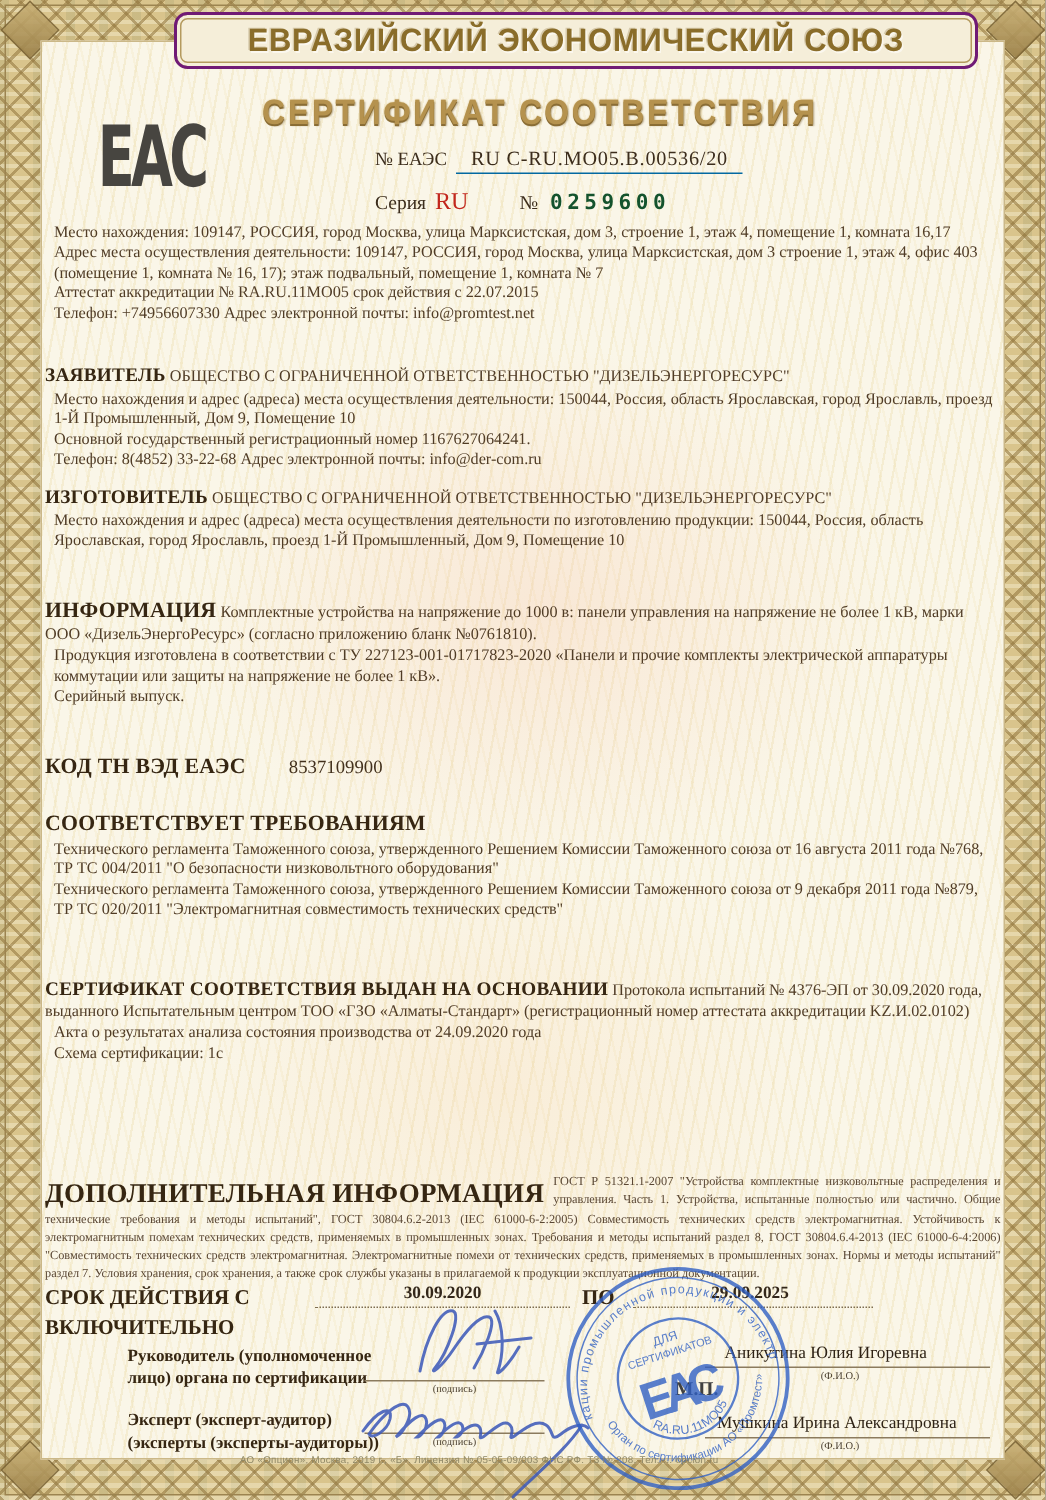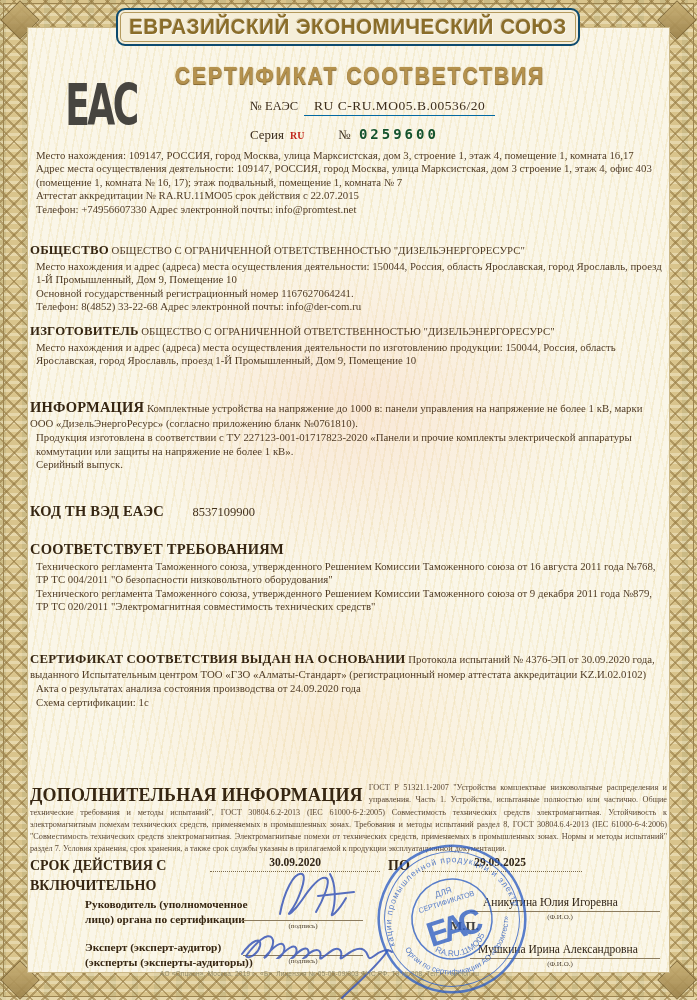--- a/index.html
+++ b/index.html
@@ -17,43 +17,43 @@
   .corner{position:absolute;width:26px;height:26px;transform:rotate(45deg);
     background:linear-gradient(135deg,#c9b075,#9a8049);border:1px solid #7d6637;opacity:.9;}
   
   .paper{position:absolute;inset:27px;background:#faf6e8;border:1px solid #cbb888;
     background-image:
       radial-gradient(ellipse 330px 250px at 52% 40%, rgba(246,199,172,.30), transparent 70%),
       radial-gradient(ellipse 300px 230px at 48% 74%, rgba(246,206,160,.22), transparent 70%),
       repeating-linear-gradient(100deg, rgba(231,212,152,.28) 0 1.5px, transparent 1.5px 8px),
       repeating-linear-gradient(78deg, rgba(240,224,176,.22) 0 1.5px, transparent 1.5px 11px);}
   
-  .banner{position:absolute;left:116px;top:8px;width:464px;height:38px;box-sizing:border-box;
-    background:#f5eed9;border:2px solid #0c4a6e;border-radius:9px;
+  .banner{position:absolute;left:116px;top:8px;width:536px;height:38px;box-sizing:border-box;
+    background:#f5eed9;border:2px solid #701a75;border-radius:9px;
     box-shadow:inset 0 0 0 2px #f5eed9, inset 0 0 0 3px #b49a5e;
     display:flex;align-items:center;justify-content:center;}
   .banner-text{font-family:"Liberation Sans",sans-serif;font-weight:bold;font-size:21.5px;
     letter-spacing:.5px;color:#8a6d2a;transform:scaleX(.96);white-space:nowrap;
     text-shadow:1px 1px 0 rgba(255,255,255,.55), -1px -1px 0 rgba(122,92,30,.25);}
   
   .eac-mark{position:absolute;left:70px;top:72px;width:62px;height:66px;display:flex;
     align-items:center;justify-content:center;color:#474540;
     font-family:"DejaVu Sans",sans-serif;font-weight:900;font-size:44px;letter-spacing:-3px;
     transform:scale(.82,1.28);}
   
   .title{position:absolute;left:140px;top:64px;width:440px;text-align:center;
     font-family:"Liberation Sans",sans-serif;font-weight:bold;font-size:21px;letter-spacing:2px;
     color:#b5924e;transform:scaleY(1.12);
     text-shadow:0 1px 0 #8a6d35, 1px 1px 1px rgba(90,60,10,.35), 0 0 1px #caa85f;}
   .no-row{position:absolute;left:250px;top:98px;font-size:13px;color:#3c2d1c;}
   .no-label{font-size:12.5px;margin-right:6px;}
   .no-value{display:inline-block;border-bottom:1px solid #0369a1;padding:0 10px 1px;
     font-size:13.5px;letter-spacing:.5px;}
   .series-row{position:absolute;left:250px;top:126px;font-size:13px;color:#3c2d1c;}
-  .series-val{color:#c2271d;font-weight:bold;font-size:10px;margin:0 34px 0 6px;}
+  .series-val{color:#c2271d;font-weight:normal;font-size:16px;margin:0 34px 0 6px;}
   .blank-label{margin-right:8px;}
   .blank-val{color:#14532d;font-weight:bold;font-family:"DejaVu Sans Mono",monospace;
     font-size:14px;letter-spacing:3px;}
   
   .sec{position:absolute;left:30px;width:637px;color:#503c26;}
   .sec p{margin:0;}
   .h{font-weight:bold;color:#362612;letter-spacing:.2px;}
   .h-md{font-size:12.8px;}
   .h-lg{font-size:14.5px;}
   .lead{font-size:10.8px;line-height:1.24;}
@@ -112,21 +112,21 @@
   </div>
 
   <div class="sec" style="top:148px;">
     <div class="details">Место нахождения: 109147, РОССИЯ, город Москва, улица Марксистская, дом 3, строение 1, этаж 4, помещение 1, комната 16,17
 Адрес места осуществления деятельности: 109147, РОССИЯ, город Москва, улица Марксистская, дом 3 строение 1, этаж 4, офис 403 (помещение 1, комната № 16, 17); этаж подвальный, помещение 1, комната № 7
 Аттестат аккредитации № RA.RU.11МО05 срок действия с 22.07.2015
 Телефон: +74956607330 Адрес электронной почты: info@promtest.net</div>
   </div>
 
   <div class="sec" style="top:243px;">
-    <p class="lead"><span class="h h-md">ОБЩЕСТВО</span>
+    <p class="lead"><span class="h h-md">ЗАЯВИТЕЛЬ</span>
       <span class="inl caps">ОБЩЕСТВО С ОГРАНИЧЕННОЙ ОТВЕТСТВЕННОСТЬЮ "ДИЗЕЛЬЭНЕРГОРЕСУРС"</span></p>
     <div class="details">Место нахождения и адрес (адреса) места осуществления деятельности: 150044, Россия, область Ярославская, город Ярославль, проезд 1-Й Промышленный, Дом 9, Помещение 10
 Основной государственный регистрационный номер 1167627064241.
 Телефон: 8(4852) 33-22-68 Адрес электронной почты: info@der-com.ru</div>
   </div>
 
   <div class="sec" style="top:324px;">
     <p class="lead"><span class="h h-md">ИЗГОТОВИТЕЛЬ</span>
       <span class="inl caps">ОБЩЕСТВО С ОГРАНИЧЕННОЙ ОТВЕТСТВЕННОСТЬЮ "ДИЗЕЛЬЭНЕРГОРЕСУРС"</span></p>
     <div class="details">Место нахождения и адрес (адреса) места осуществления деятельности по изготовлению продукции: 150044, Россия, область Ярославская, город Ярославль, проезд 1-Й Промышленный, Дом 9, Помещение 10</div>

